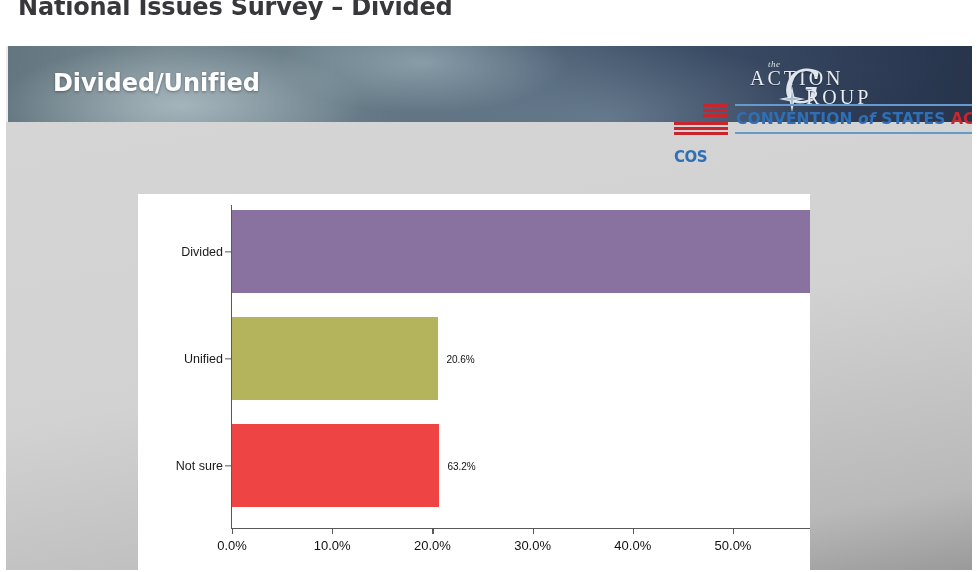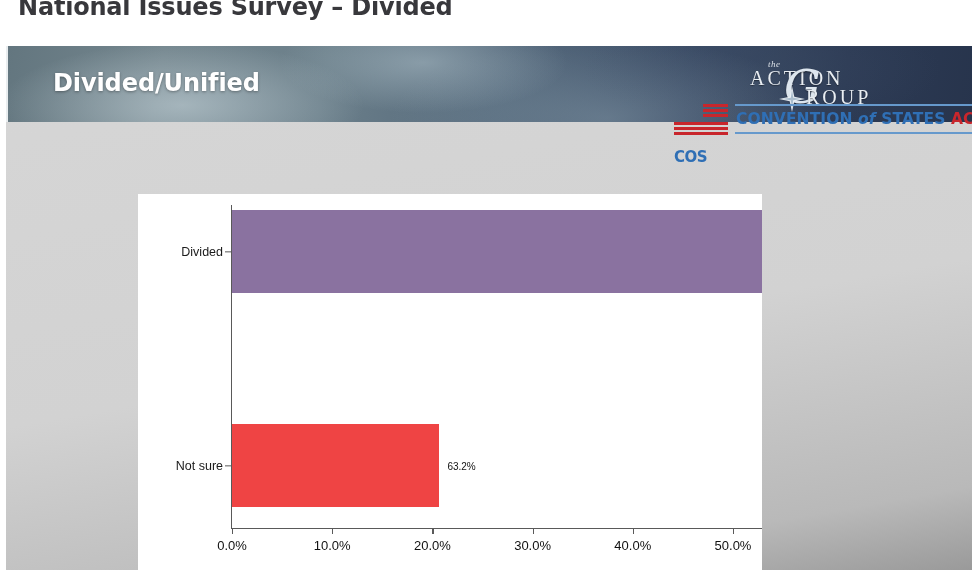--- a/index.html
+++ b/index.html
@@ -172,20 +172,21 @@
 
   
   .chart-panel {
     position: absolute;
     left: 132px;
     top: 148px;
     width: 624px;
     height: 376px;
     background: #ffffff;
     overflow: hidden;
+    padding-left: 48px;
   }
 
   .plot { position: absolute; left: 0; top: 0; width: 724px; height: 376px; }
 
   .axis-y {
     position: absolute;
     left: 93px;
     top: 11px;
     width: 1.4px;
     height: 323px;
@@ -292,20 +293,25 @@
     </div>
 
     <div class="chart-panel">
       <div class="plot" id="plot">
         <div class="axis-y"></div>
         <div class="axis-x"></div>
       <div class="bar" style="top: 16px; height: 83px; width: 588.174px; background: rgb(138, 114, 160);">
             <div class="bar-label">Divided</div>
             <div class="tick-y"></div>
             <div class="bar-value">58.7%</div>
+          </div>
+          <div class="bar" style="top: 123px; height: 83px; width: 206.412px; background: rgb(180, 180, 92);">
+            <div class="bar-label">Unified</div>
+            <div class="tick-y"></div>
+            <div class="bar-value">20.6%</div>
           </div>
           <div class="bar" style="top: 230px; height: 83px; width: 207.414px; background: #ef4444;">
             <div class="bar-label">Not sure</div>
             <div class="tick-y"></div>
             <div class="bar-value">63.2%</div>
           </div>
           <div class="xtick" style="left: 94px;"></div>
           <div class="xlabel" style="left: 94px;">0.0%</div>
           <div class="xtick" style="left: 194.2px;"></div>
           <div class="xlabel" style="left: 194.2px;">10.0%</div>

